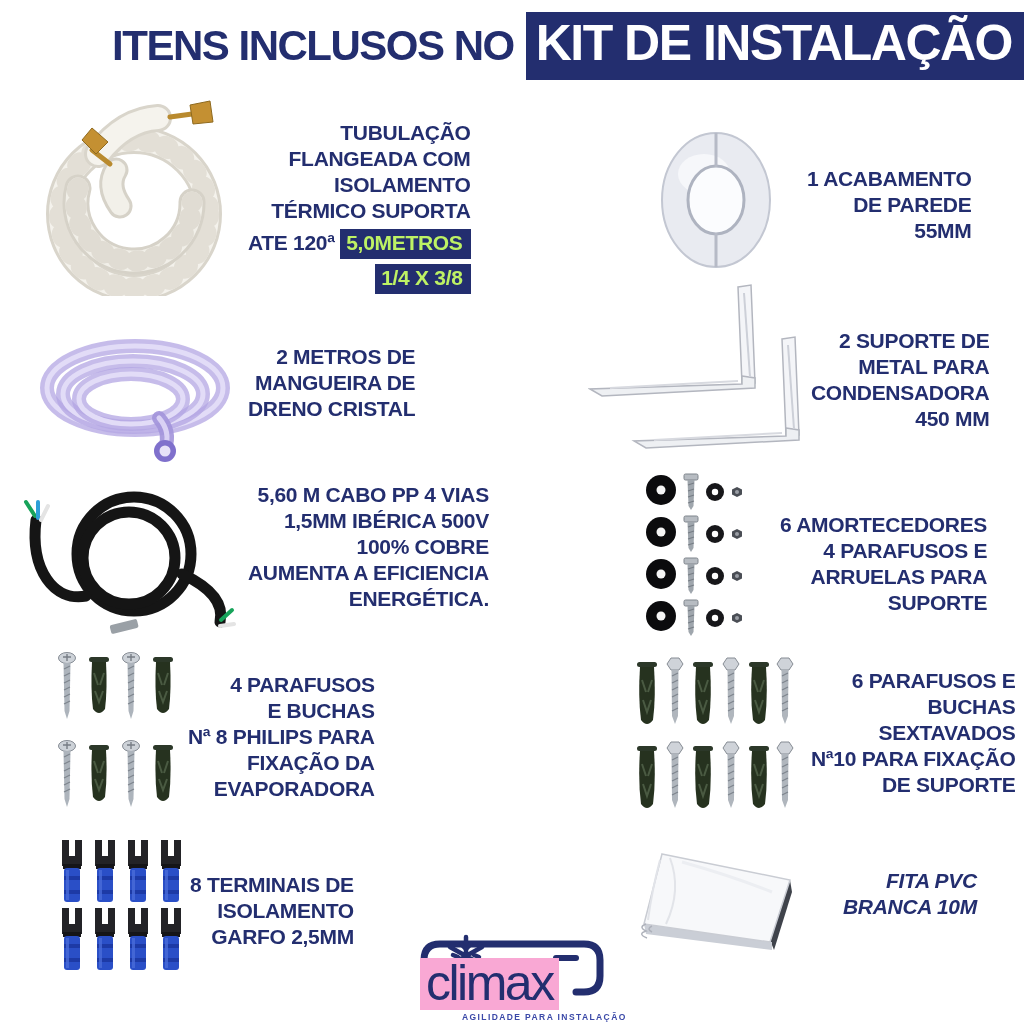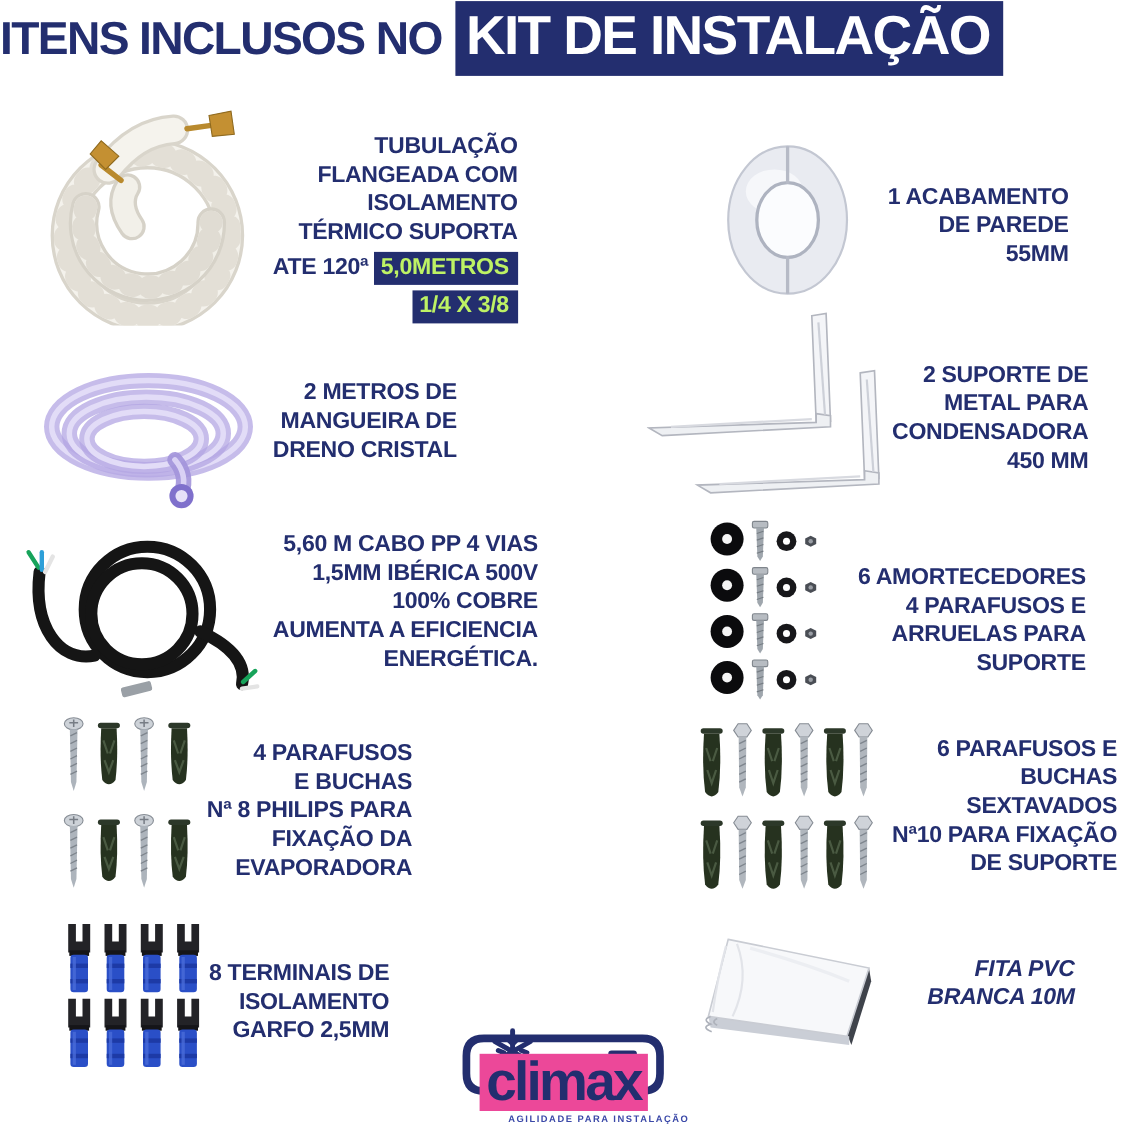--- a/index.html
+++ b/index.html
@@ -5,22 +5,22 @@
   :root { --navy:#232e6f; --white:#ffffff; }
   * { box-sizing:border-box; }
   html,body { margin:0; padding:0; background:#888; }
   #stage {
     position:relative; width:1024px; height:1024px; margin:0 auto;
     background:var(--white); overflow:hidden;
     font-family:"Liberation Sans", sans-serif;
   }
   
   #title {
-    position:absolute; top:1px; left:0; width:100%;
-    display:flex; justify-content:flex-start; align-items:center; gap:12px;
+    position:absolute; top:12px; left:0; width:100%;
+    display:flex; justify-content:flex-end; align-items:center; gap:12px;
     white-space:nowrap;
   }
   #title .t-plain {
     color:var(--navy); font-size:42px; font-weight:800; letter-spacing:-1.5px;
   }
   #title .t-box {
     background:var(--navy); color:#fff; font-size:50px; font-weight:800;
     letter-spacing:-1.5px; padding:2px 12px 8px 10px;
   }
   
@@ -32,22 +32,22 @@
   .hl {
     display:inline-block; background:var(--navy); color:#bef264;
     padding:0 8px 2px 6px; line-height:28px;
   }
   .img { position:absolute; }
   .img svg { display:block; }
   
   #logo { position:absolute; left:404px; top:928px; width:220px; height:94px; }
   #logo .outline { position:absolute; left:0; top:0; }
   #logo .word {
-    position:absolute; left:32px; top:30px; z-index:2; background:#ec4899;
-    color:var(--navy); font-size:50px; font-weight:700; letter-spacing:-2.5px;
+    position:absolute; left:16px; top:30px; z-index:2; background:#f9a8d4;
+    color:var(--navy); font-size:50px; font-weight:400; letter-spacing:-2.5px;
     line-height:1; padding:0 6px 2px 6px;
   }
   #logo .tagline {
     position:absolute; left:58px; top:84px; z-index:2;
     color:#3b49a8; font-size:8.5px; font-weight:700; letter-spacing:1.4px;
     white-space:nowrap;
   }
 </style>
 </head>
 <body>

